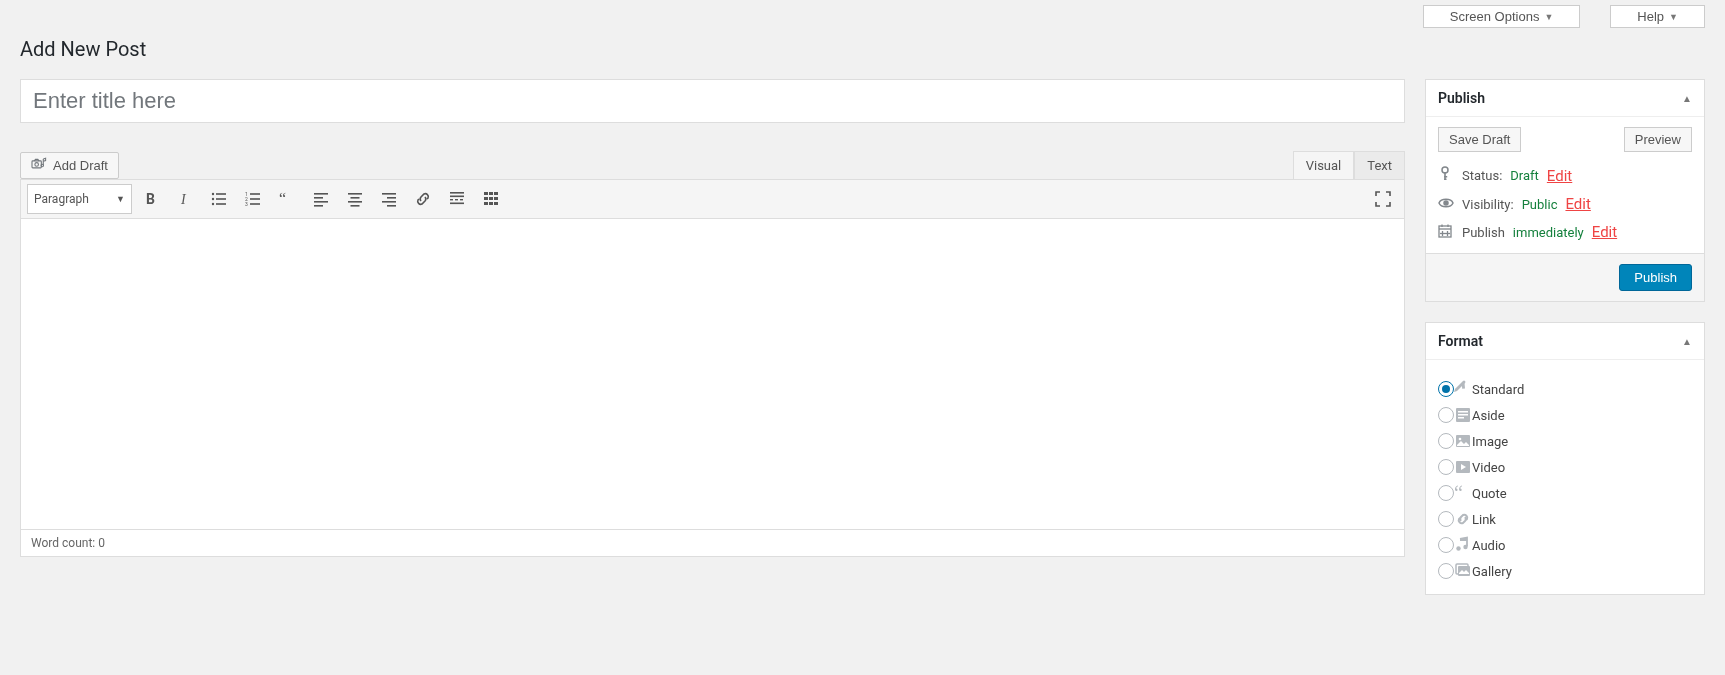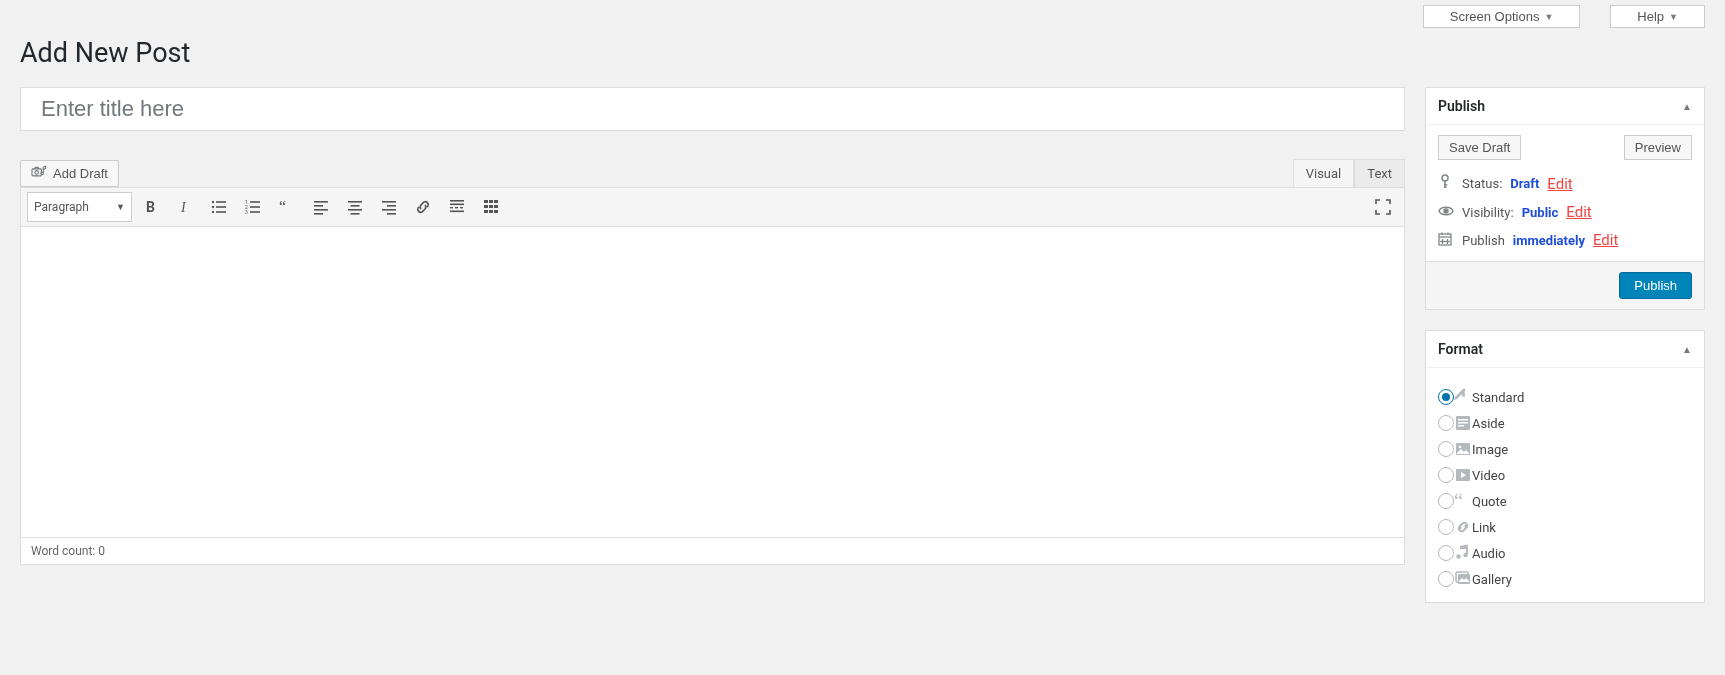--- a/index.html
+++ b/index.html
@@ -10,27 +10,27 @@
     font-size: 13px;
   }
   .wrap { padding: 0 20px 20px 20px; }
   .header-row { display: flex; justify-content: flex-end; gap: 6px; padding: 5px 0 0 0; }
   .header-btn {
     background: #fff; border: 1px solid #ccc; color: #555;
     padding: 3px 26px; font-size: 13px; cursor: pointer;
     display: inline-flex; align-items: center; gap: 5px; margin-left: 24px;
   }
   .header-btn .tri { font-size: 9px; color: #777; }
-  h1.page-title { font-size: 27px; font-weight: 400; color: #23282d; padding: 9px 0 18px 0; }
+  h1.page-title { font-size: 20px; font-weight: 400; color: #23282d; padding: 9px 0 18px 0; }
   .cols { display: flex; gap: 20px; align-items: flex-start; }
   .main { flex: 1 1 auto; min-width: 0; }
   .side { width: 280px; flex: 0 0 280px; }
 
   .title-input {
-    width: 100%; font-size: 22px; padding: 6px 20px; height: 44px;
+    width: 100%; font-size: 22px; padding: 6px 12px; height: 44px;
     border: 1px solid #ddd; background: #fff; color: #701a75;
   }
   .title-input::placeholder { color: #72777c; }
 
   .media-row { margin-top: 28px; display: flex; align-items: flex-end; }
   .btn {
     background: #f7f7f7; border: 1px solid #ccc; color: #555;
     padding: 4px 10px; font-size: 13px; cursor: pointer;
     display: inline-flex; align-items: center; gap: 6px;
   }
@@ -78,21 +78,21 @@
     border-bottom: 1px solid #eee; padding: 10px 12px;
   }
   .postbox-header h2 { font-size: 14px; font-weight: 600; color: #23282d; }
   .toggle-indicator { font-size: 10px; color: #777; cursor: pointer; }
   .postbox-body { padding: 10px 12px 0 12px; }
 
   .minor-actions { display: flex; justify-content: space-between; margin-bottom: 14px; }
   .pub-line { display: flex; align-items: center; gap: 8px; font-size: 13px; margin: 10px 0; color: #555;}
   .pub-line .ico { width: 16px; color: #82878c; }
   .pub-line a { color: #ef4444; text-decoration: underline; cursor: pointer; font-size: 15px; }
-  .pub-strong { font-weight: 700; color: #1d4ed8; }
+  .pub-strong { font-weight: 400; color: #15803d; }
 
   .major-actions {
     background: #f5f5f5; border-top: 1px solid #ddd;
     padding: 10px 12px; display: flex; justify-content: flex-end; margin: 12px -12px 0 -12px;
   }
   .button-primary {
     background: #0085ba; border: 1px solid #006799; color: #fff;
     padding: 5px 14px; font-size: 13px; cursor: pointer; border-radius: 3px;
   }
 

